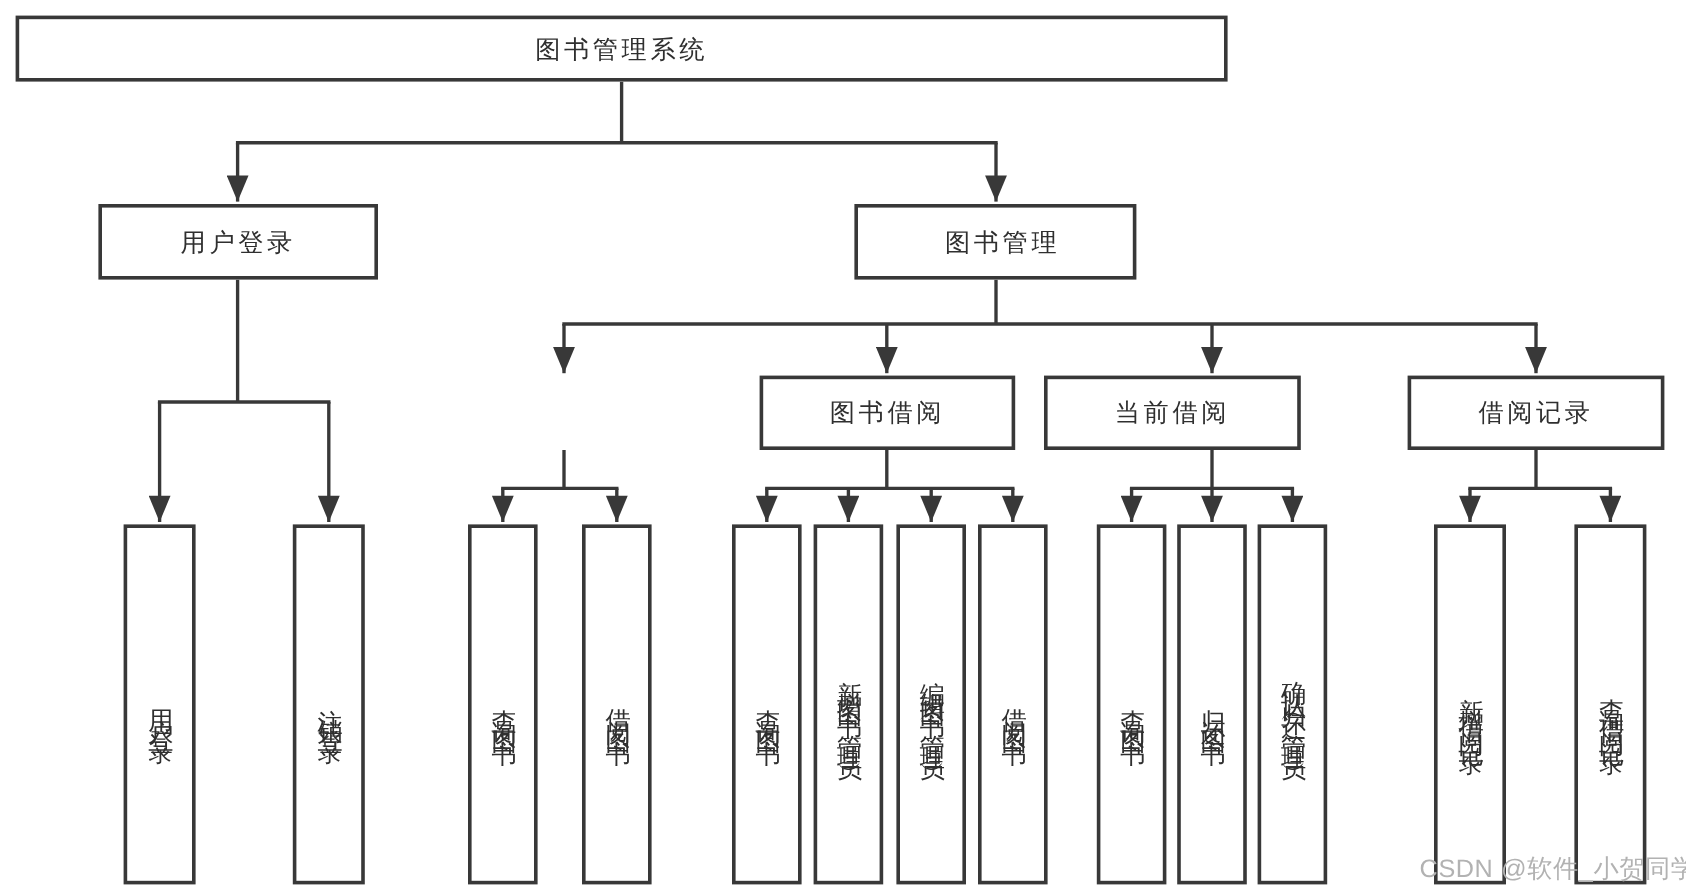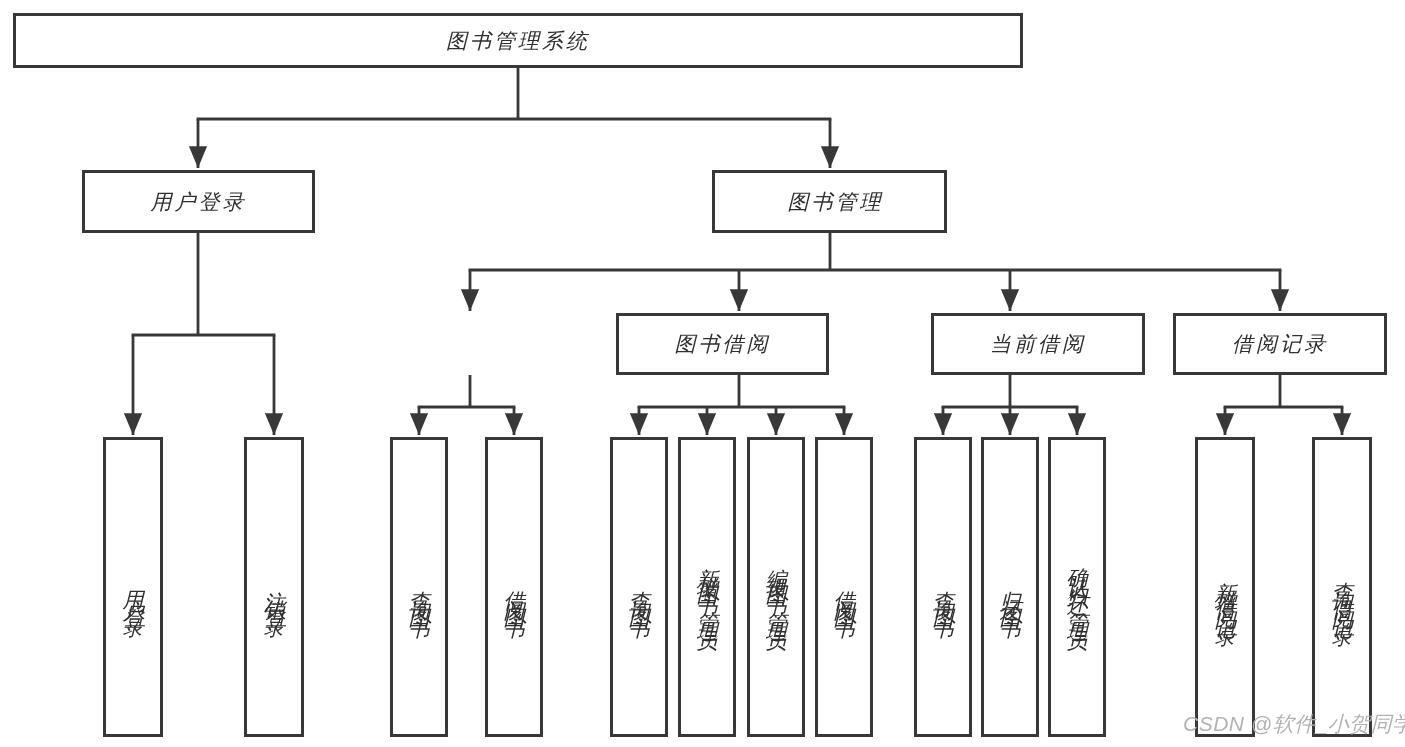--- a/index.html
+++ b/index.html
@@ -12,21 +12,20 @@
   html, body {
     width: 1405px; height: 747px;
     background: var(--bg);
     font-family: "Liberation Sans", "DejaVu Sans", sans-serif;
     overflow: hidden;
   }
   .canvas {
     position: relative;
     width: 1405px; height: 741px;
     background: var(--bg);
-    font-style: italic;
   }
   .connector-layer {
     position: absolute; left: 0; top: 0;
     width: 1405px; height: 747px;
     z-index: 1;
   }
   .connector-layer polyline, .connector-layer line {
     stroke: var(--line);
     stroke-width: 2.8;
     fill: none;
@@ -131,24 +130,24 @@
     <span>图书管理系统</span>
   </div>
 
   <div class="node hnode" style="left:82px; top:170px; width:233px; height:63px;">
     <span>用户登录</span>
   </div>
   <div class="node hnode" style="left:712px; top:170px; width:235px; height:63px;padding-left:12px;">
     <span>图书管理</span>
   </div>
 
-  <div class="node hnode" style="left:616px; top:313px; width:213px; height:62px;">
+  <div class="node hnode" style="left:633px; top:313px; width:213px; height:62px;">
     <span>图书借阅</span>
   </div>
-  <div class="node hnode" style="left:931px; top:313px; width:214px; height:62px;">
+  <div class="node hnode" style="left:870px; top:313px; width:214px; height:62px;">
     <span>当前借阅</span>
   </div>
   <div class="node hnode" style="left:1173px; top:313px; width:214px; height:62px;">
     <span>借阅记录</span>
   </div>
 
   <div class="node leaf" style="left:103px; width:60px;">
     <span>用户登录</span>
   </div>
   <div class="node leaf" style="left:244px; width:60px;">

